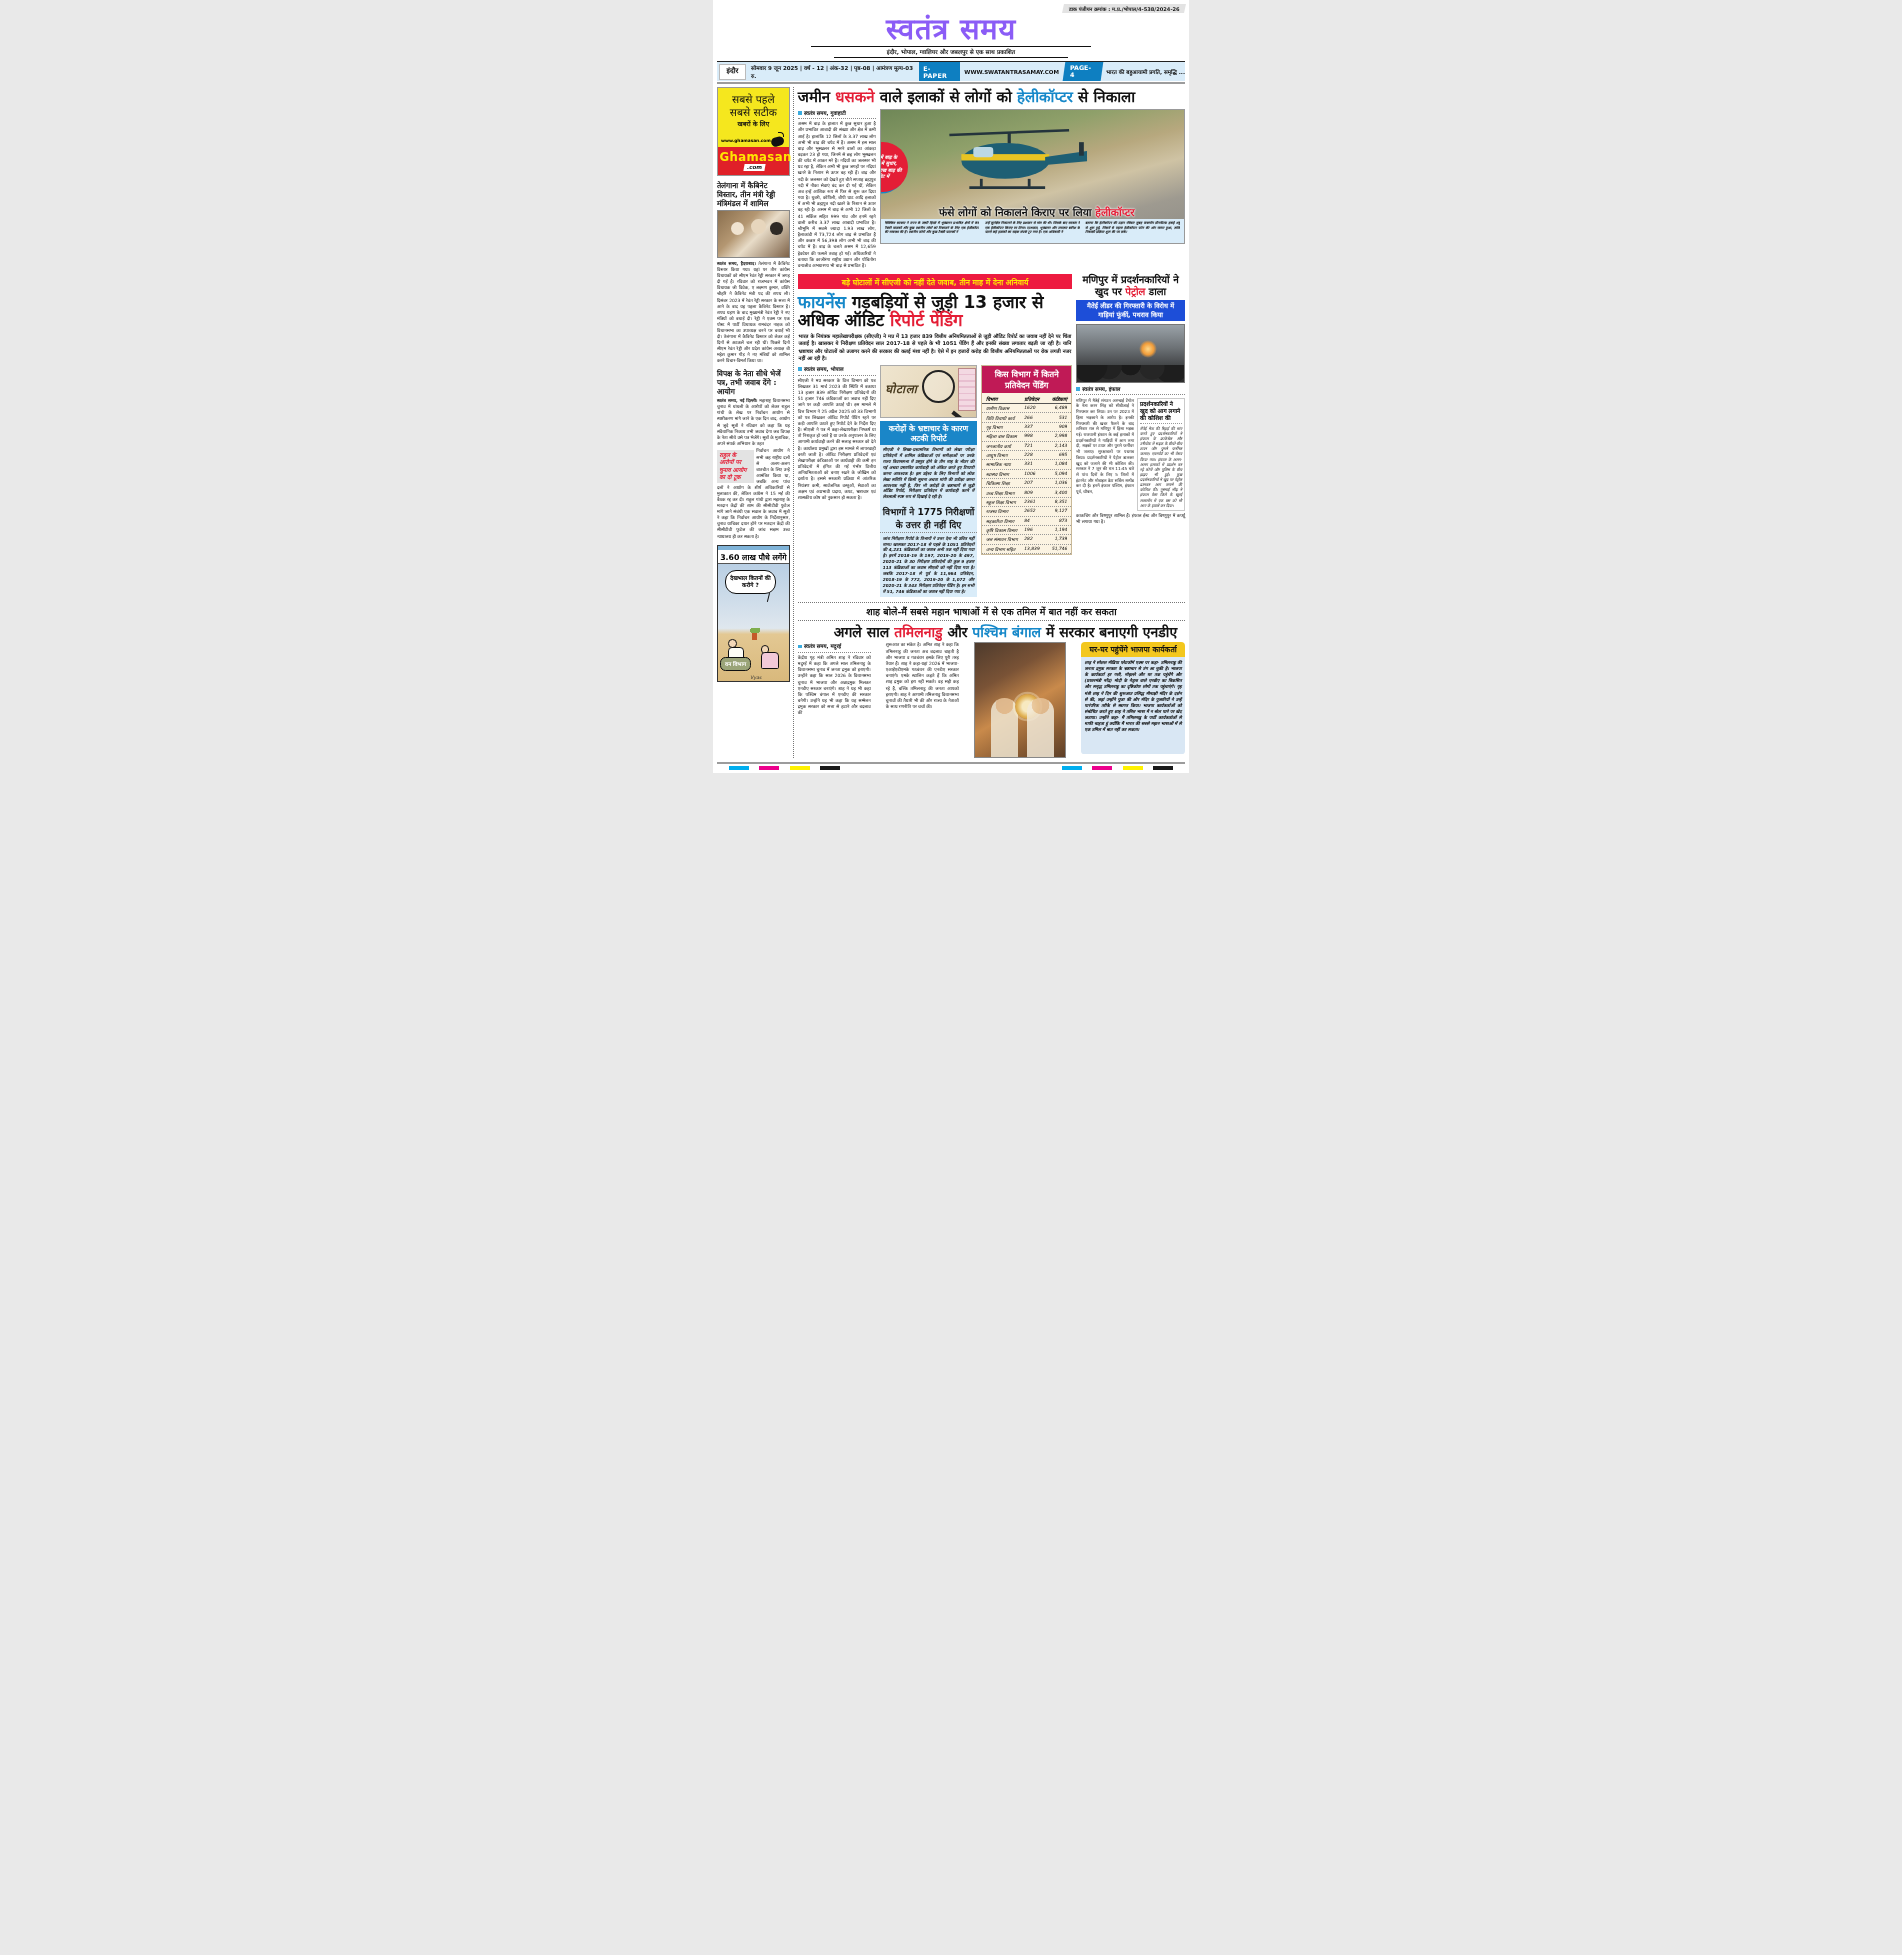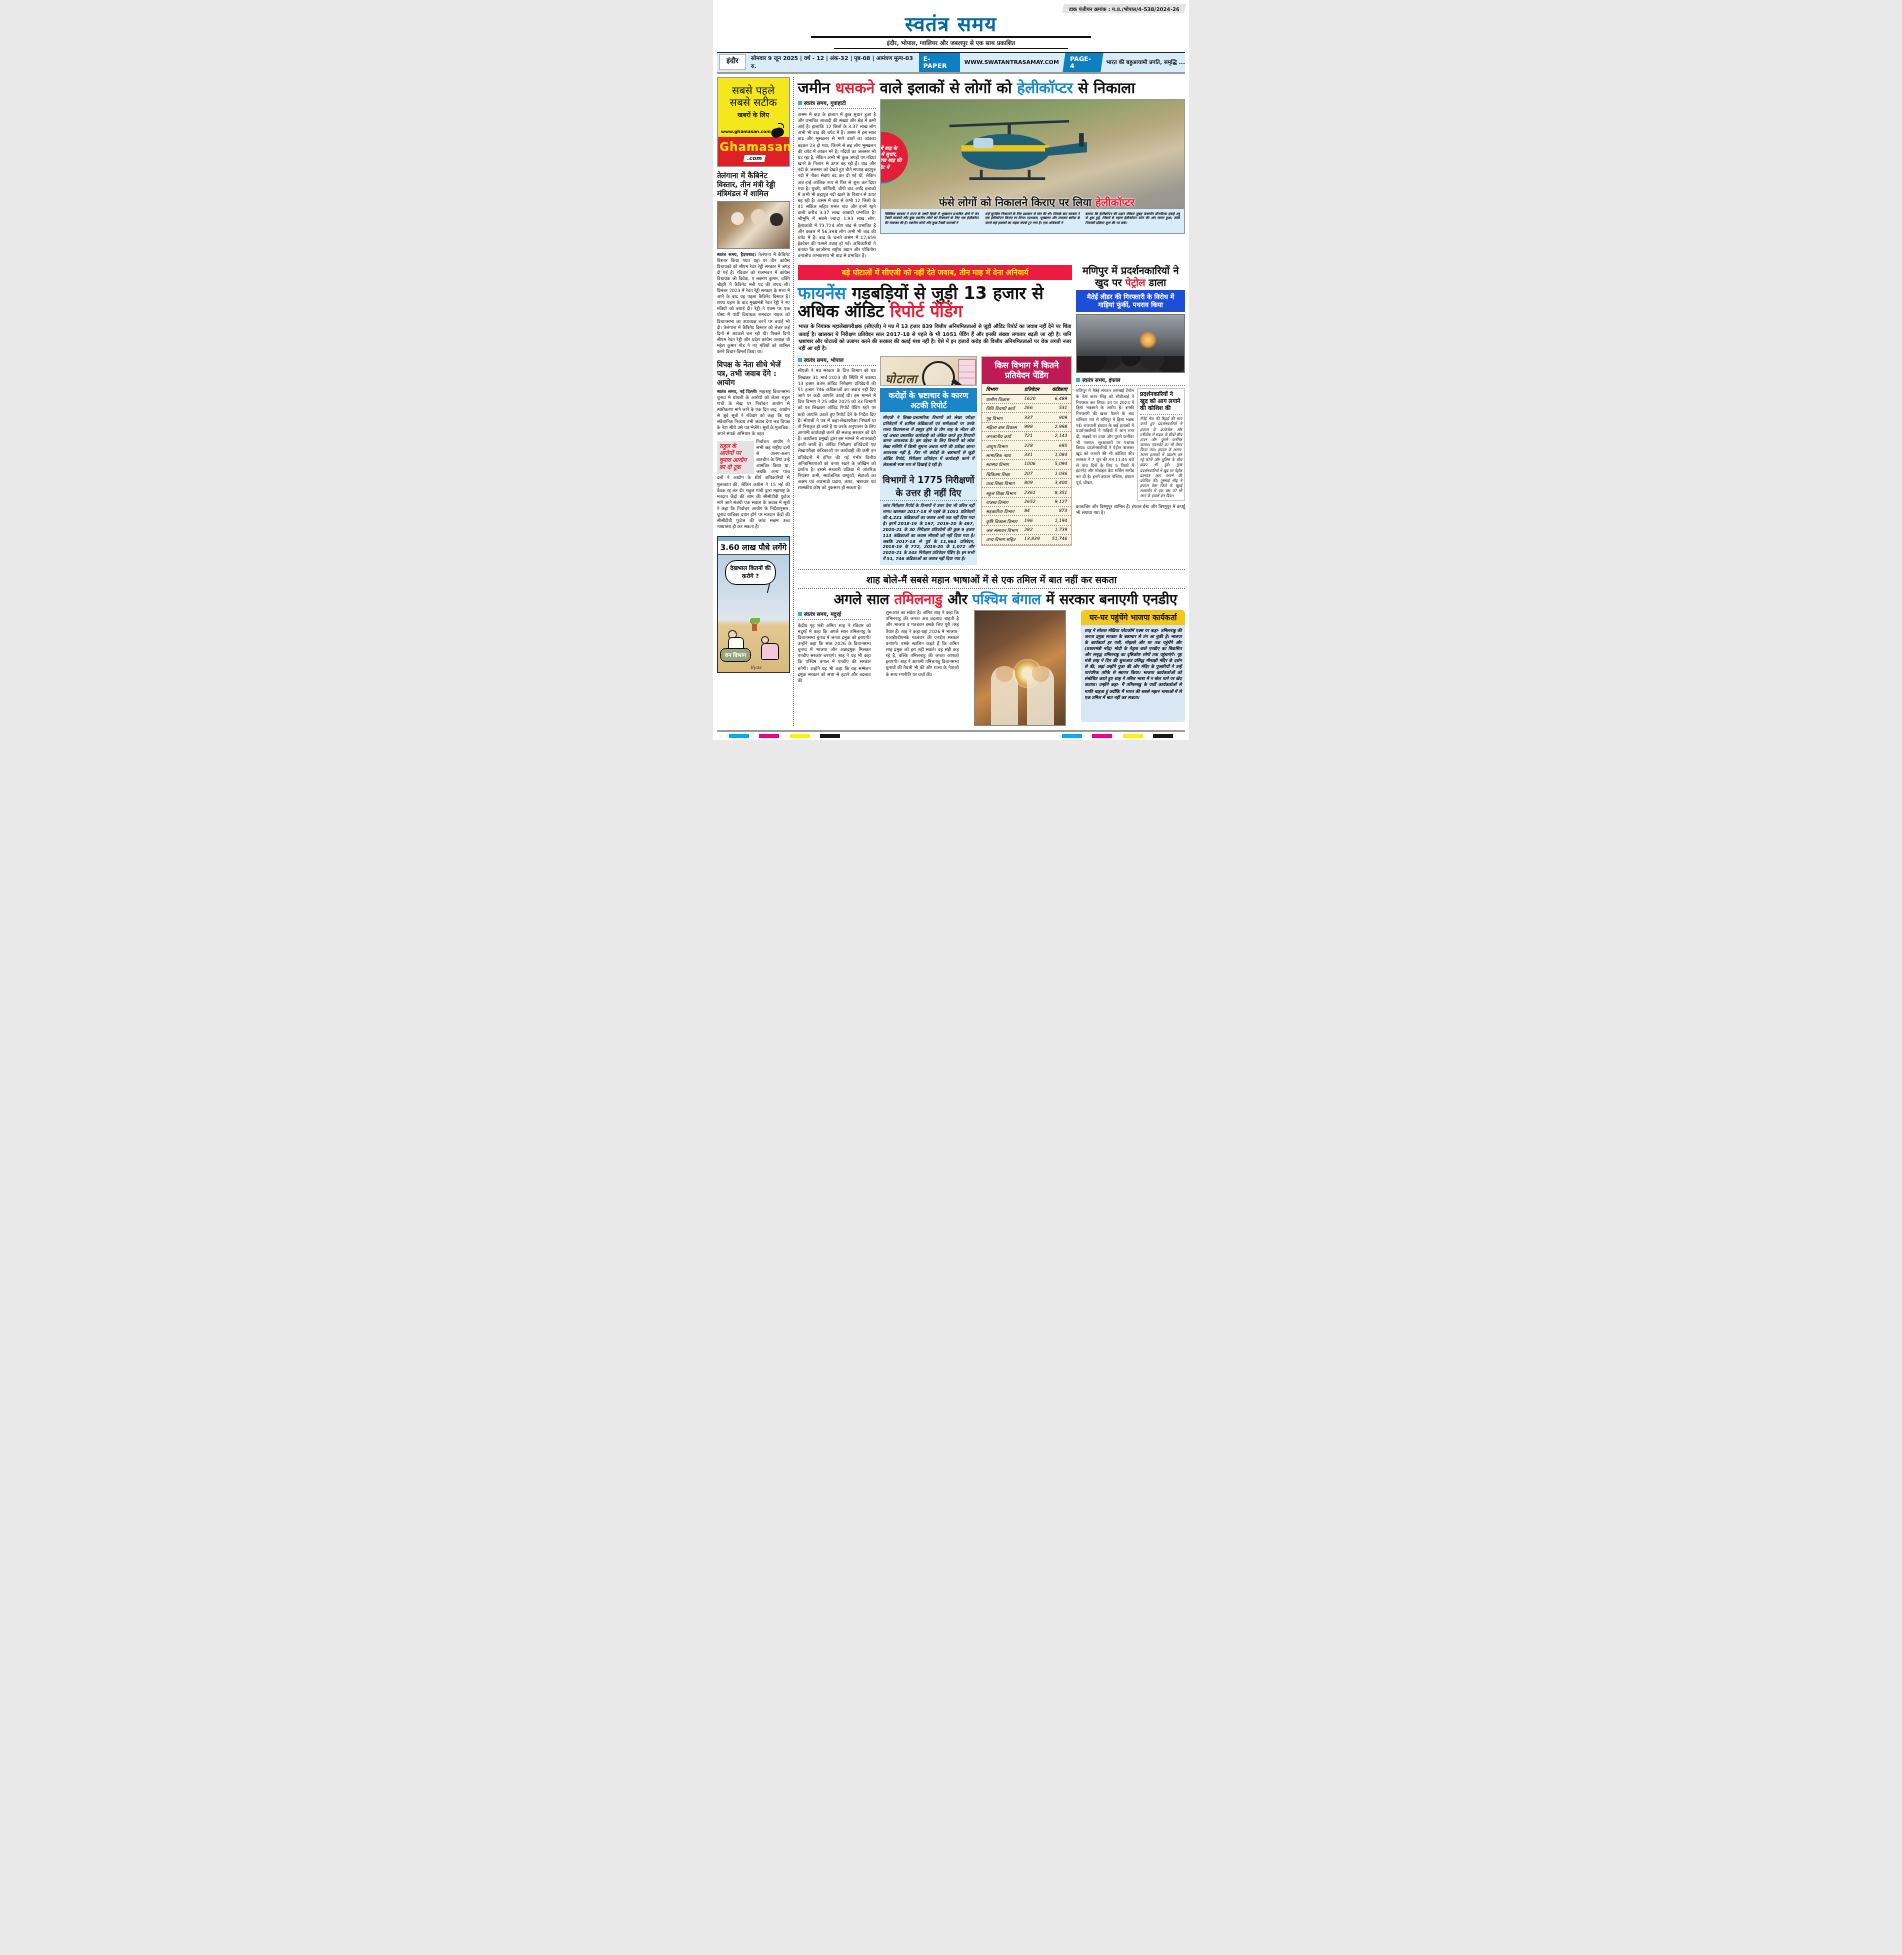--- a/index.html
+++ b/index.html
@@ -7,21 +7,21 @@
   .page { width:476px; margin:0 auto; background:#ffffff; padding:2.3px 3.9px 1.6px; position:relative; }
 
   
   .postal-row { display:flex; justify-content:flex-end; padding:1.6px 0.8px 0; }
   .postal-strip { background:#e3e3e3; color:#1a1a1a; font-weight:bold; font-size:5.1px;
     padding:1.6px 5.5px; transform:skewX(-12deg); }
   .postal-strip span { display:inline-block; transform:skewX(12deg); }
 
   
   .masthead { text-align:center; padding:0.8px 0 0; }
-  .masthead h1 { font-size:20px; line-height:1.05; font-weight:bold; color:#0369a1;
+  .masthead h1 { font-size:29px; line-height:1.05; font-weight:bold; color:#8b5cf6;
     letter-spacing:0.8px; font-family:"DejaVu Sans", sans-serif; }
   .mast-rule { height:1.2px; background:#111; margin:1.6px 94px 0; }
   .masthead .subtitle { font-size:5.9px; font-weight:bold; color:#222; padding:1.2px 0; }
   .mast-rule2 { height:0.8px; background:#111; margin:0 117px; }
 
   
   .dateline { margin-top:3.1px; border-top:0.8px solid #222; background:#d9ecf9;
     display:flex; align-items:stretch; font-weight:bold; }
   .dl-city { background:#fff; border:0.4px solid #bbb; margin:1.2px 2.3px; padding:1.2px 6.3px;
     font-size:7px; color:#111; box-shadow:0.4px 0.4px 0.8px #aaa; }
@@ -126,21 +126,21 @@
   .cag { flex:1; min-width:0; }
   .cag-banner { background:#ed1b40; color:#ffe600; font-weight:bold; font-size:7.6px;
     text-align:center; padding:2.3px 1.6px; }
   .cag-headline { font-size:17px; line-height:1.08; font-weight:bold; color:#111; padding:3.9px 0 2.3px; }
   .cag-intro { font-size:5.1px; font-weight:bold; line-height:1.45; color:#111; text-align:justify;
     padding:0.8px 0.8px 3.1px; }
   .cag-cols { display:flex; gap:3.9px; }
   .cag-c1 { width:78px; flex:0 0 78px; }
   .cag-c2 { flex:1; min-width:0; }
   .cag-c3 { width:91px; flex:0 0 91px; }
-  .ghotala { height:30px; background:linear-gradient(120deg,#efe5cf 0%,#e7d9bd 60%,#d8c7a6 100%);
+  .ghotala { height:53px; background:linear-gradient(120deg,#efe5cf 0%,#e7d9bd 60%,#d8c7a6 100%);
     border:0.4px solid #aaa; position:relative; overflow:hidden; }
   .ghotala .label { position:absolute; left:4.7px; top:13.3px; font-size:11.7px; font-weight:bold;
     color:#4a3c20; font-style:italic; letter-spacing:0.8px; }
   .ghotala .lens { position:absolute; right:21px; top:3.9px; width:33px; height:33px;
     border:2.7px solid #222; border-radius:50%; background:rgba(255,255,255,0.25); }
   .ghotala .handle { position:absolute; right:10.2px; bottom:-1.6px; width:15.6px; height:3.9px;
     background:#222; transform:rotate(38deg); }
   .ghotala .notes { position:absolute; right:0.8px; top:1.6px; width:18px; height:43px;
     background:repeating-linear-gradient(#f3d9e2 0 4.7px,#e8bfd0 4.7px 6.3px); border:0.4px solid #b88; }
   .box1-title { background:#1a86c8; color:#fff; font-weight:bold; font-size:7.8px; text-align:center;

